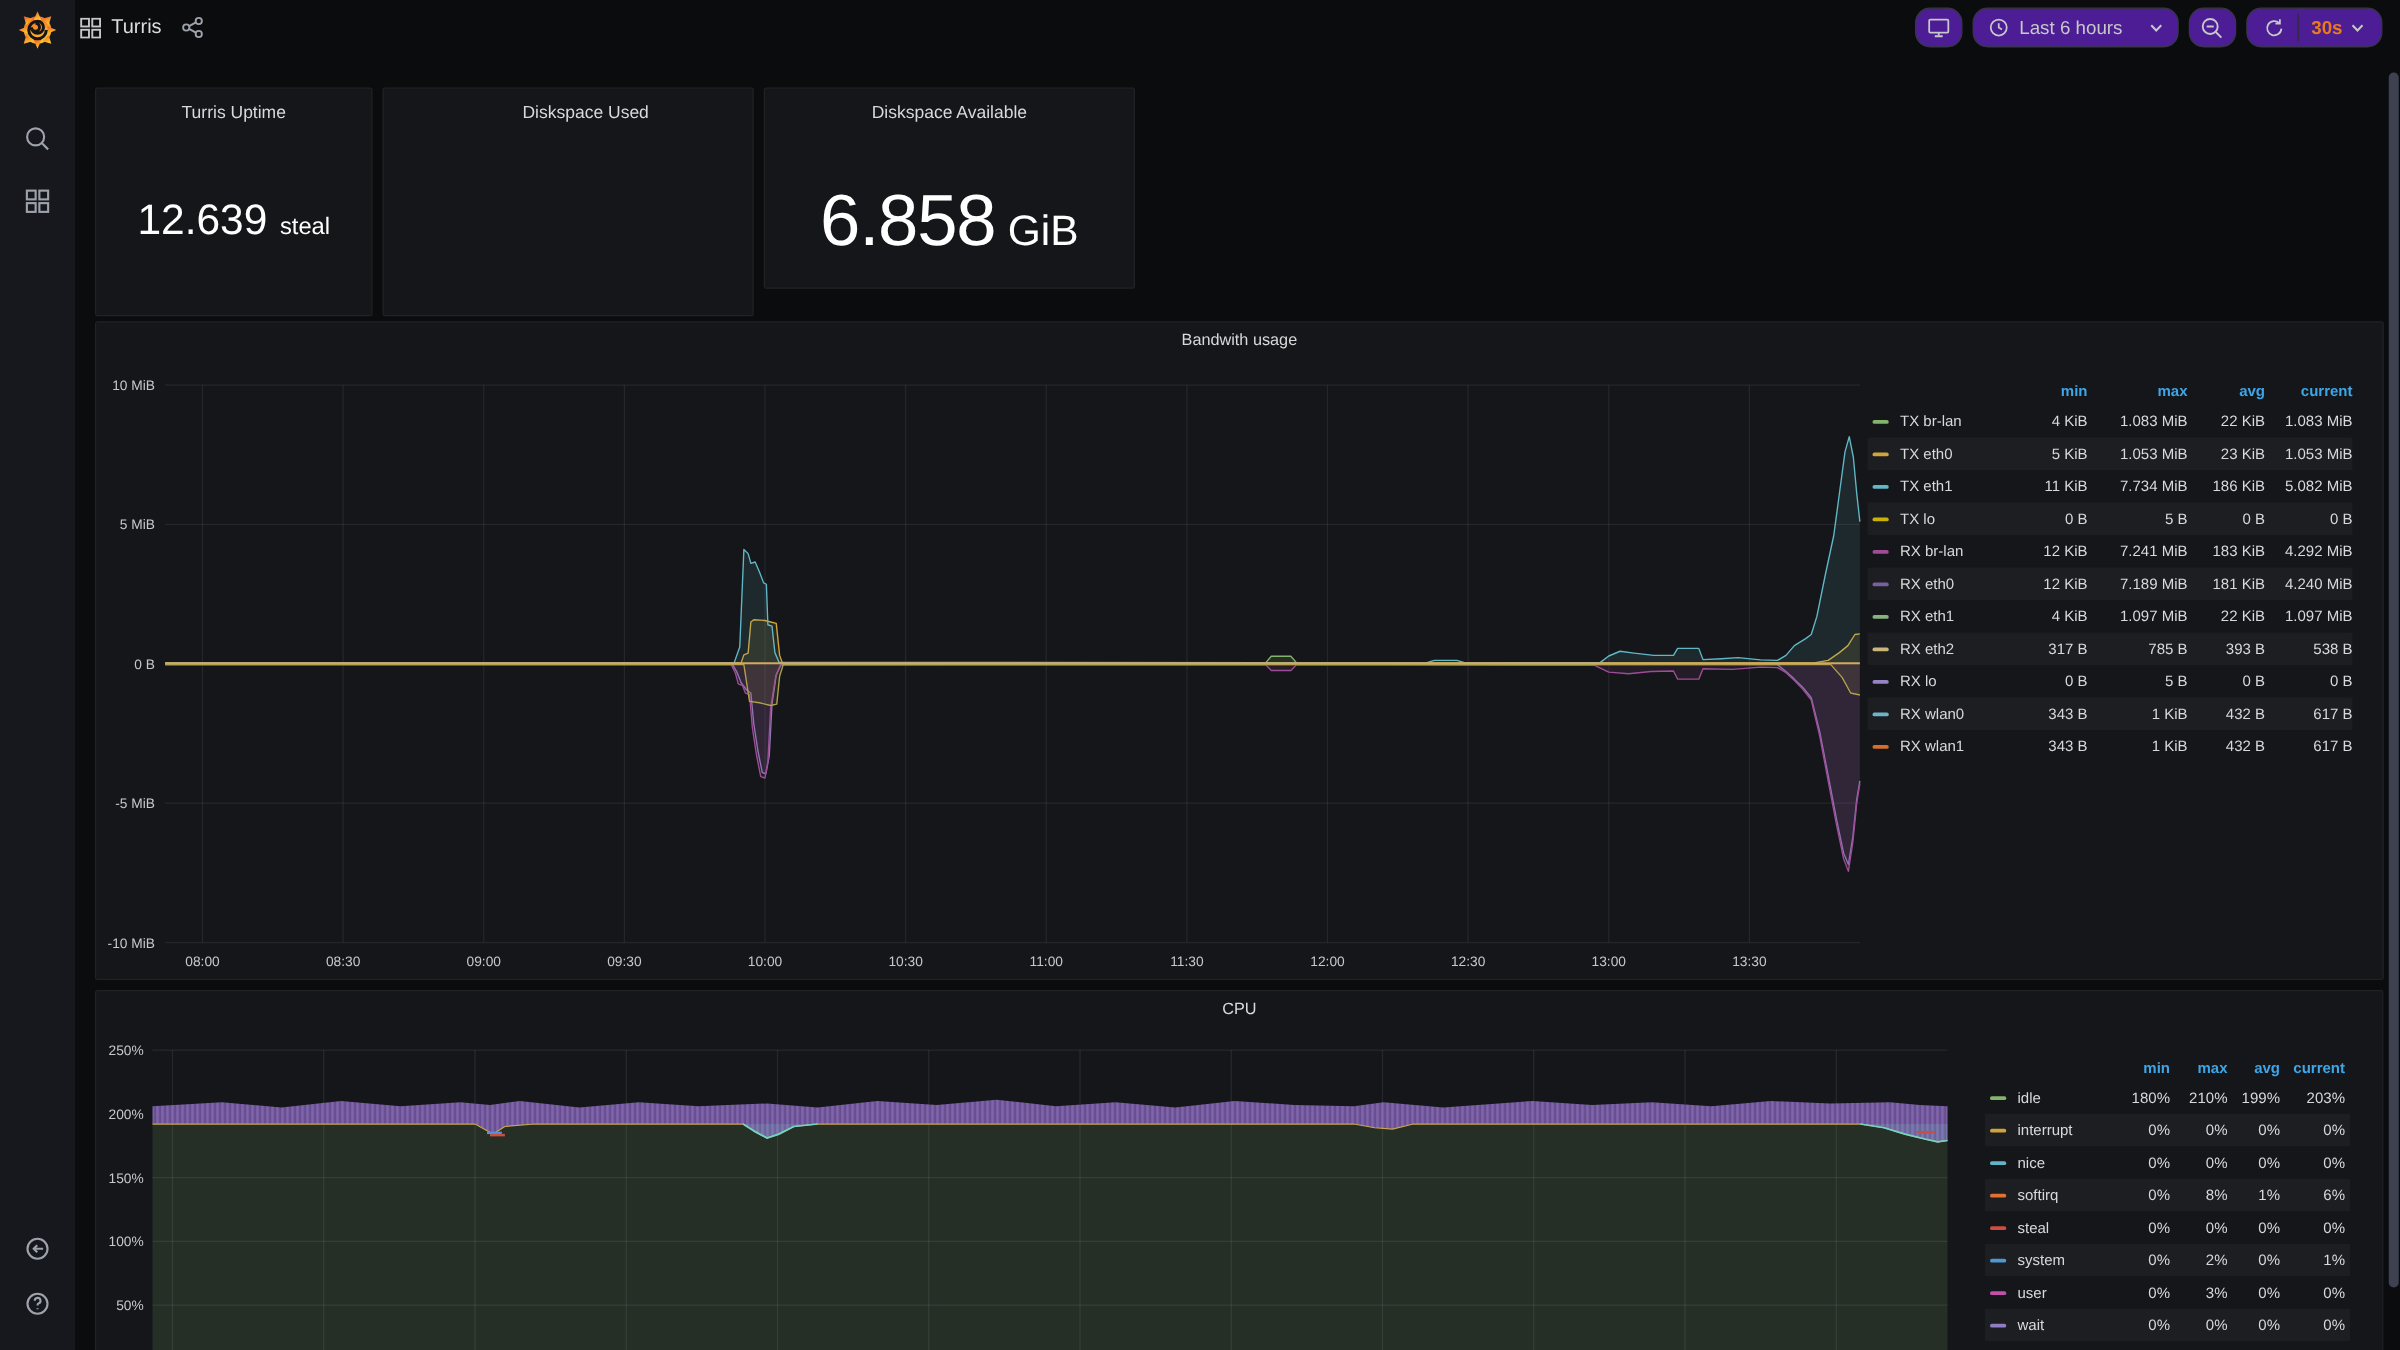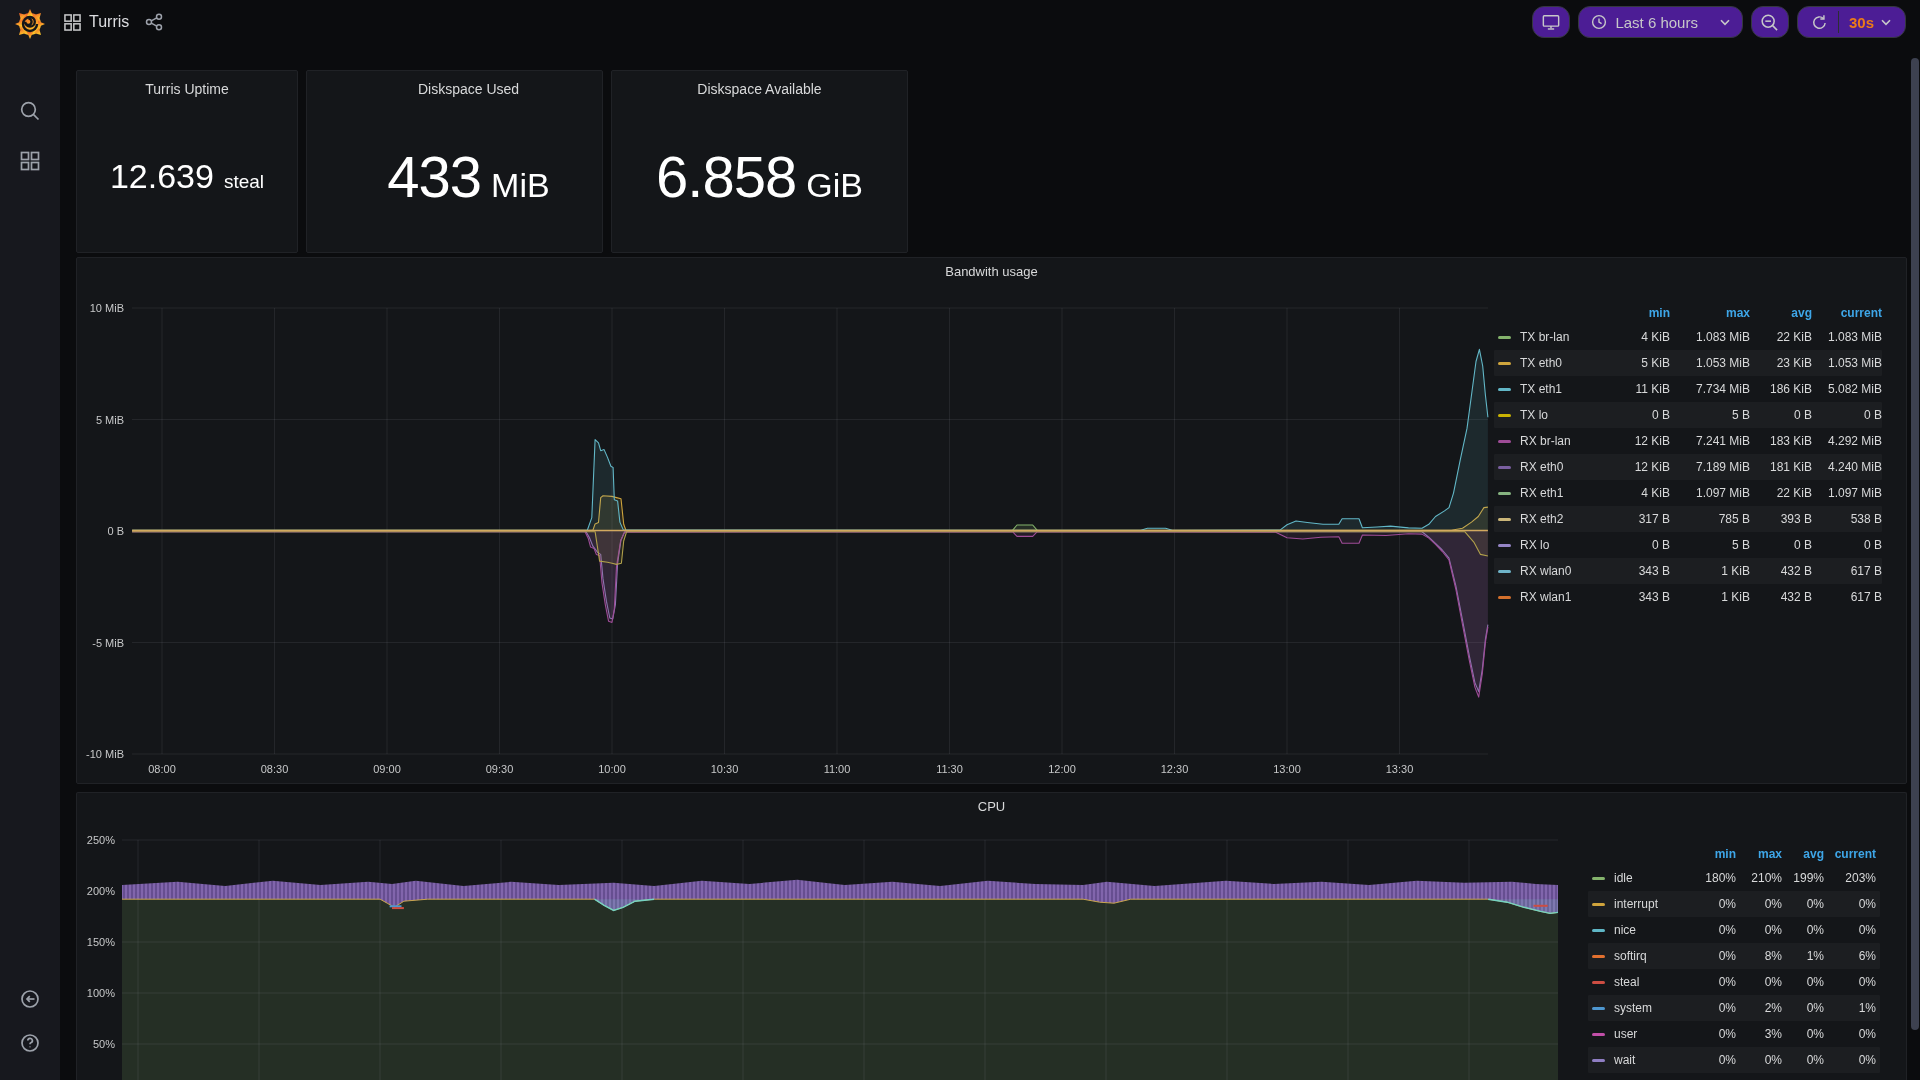--- a/index.html
+++ b/index.html
@@ -35,21 +35,21 @@
   .interval-cell { padding:0 10px; display:flex; align-items:center; gap:7px; cursor:pointer; }
   .interval-cell .val { color:#eb7b18; font-weight:700; }
 
   
   .dashboard { position:absolute; left:60px; top:44px; width:1860px; height:1036px; }
   .panel { position:absolute; background:#141619; border:1px solid #202226; border-radius:2px; }
   .panel-title { position:absolute; top:6px; left:0; width:100%; text-align:center;
     font-size:13px; color:#d8d9da; cursor:pointer; z-index:2; }
   #stat1 { left:16px; top:26px; width:222px; height:183px; }
   #stat2 { left:246px; top:26px; width:297px; height:183px;padding-left:28px; }
-  #stat3 { left:551px; top:26px; width:297px; height:183px; }
+  #stat3 { left:551px; top:26px; width:297px; height:161px; }
   .stat-title { text-align:center; padding-top:10px; font-size:14px; color:#d8d9da; }
   .stat-value-row { display:flex; justify-content:center; align-items:baseline; gap:10px; margin-top:46px; color:#fff; }
   .stat-num-lg { font-size:58px; font-weight:500; letter-spacing:-1px; }
   .stat-unit-lg { font-size:34px; font-weight:500; }
   .stat-num-sm { font-size:34px; font-weight:500; margin-top:14px; }
   .stat-unit-sm { font-size:19px; font-weight:500; }
 
   #bw-panel  { left:16px; top:213px; width:1831px; height:527px; }
   #cpu-panel { left:16px; top:748px; width:1831px; height:300px; border-bottom:none; }
   .chart-svg { position:absolute; left:0; top:0; }
@@ -199,24 +199,20 @@
     <section class="panel" id="stat1">
       <div class="stat-title">Turris Uptime</div>
       <div class="stat-value-row">
         <span class="stat-num-sm">12.639</span>
         <span class="stat-unit-sm">steal</span>
       </div>
     </section>
 
     <section class="panel" id="stat2">
       <div class="stat-title">Diskspace Used</div>
-      <div class="stat-value-row">
-        <span class="stat-num-lg">433</span>
-        <span class="stat-unit-lg">MiB</span>
-      </div>
     </section>
 
     <section class="panel" id="stat3">
       <div class="stat-title">Diskspace Available</div>
       <div class="stat-value-row">
         <span class="stat-num-lg">6.858</span>
         <span class="stat-unit-lg">GiB</span>
       </div>
     </section>
 

